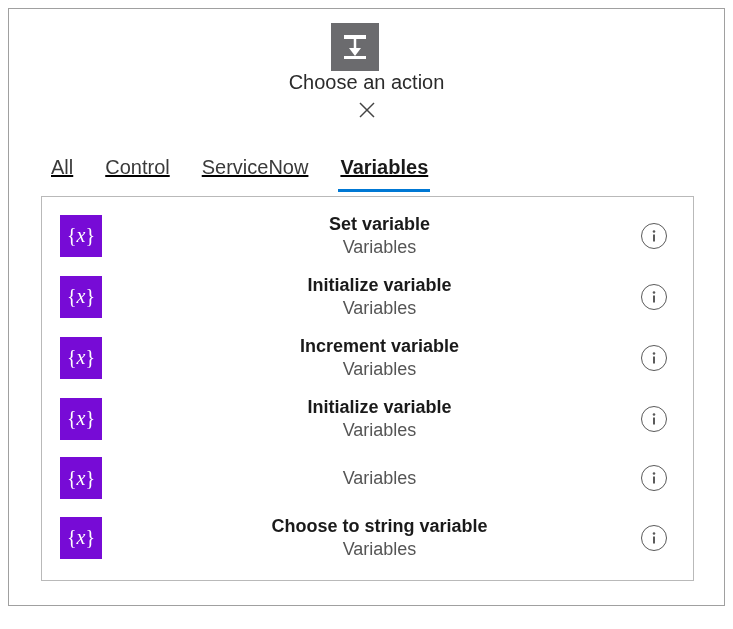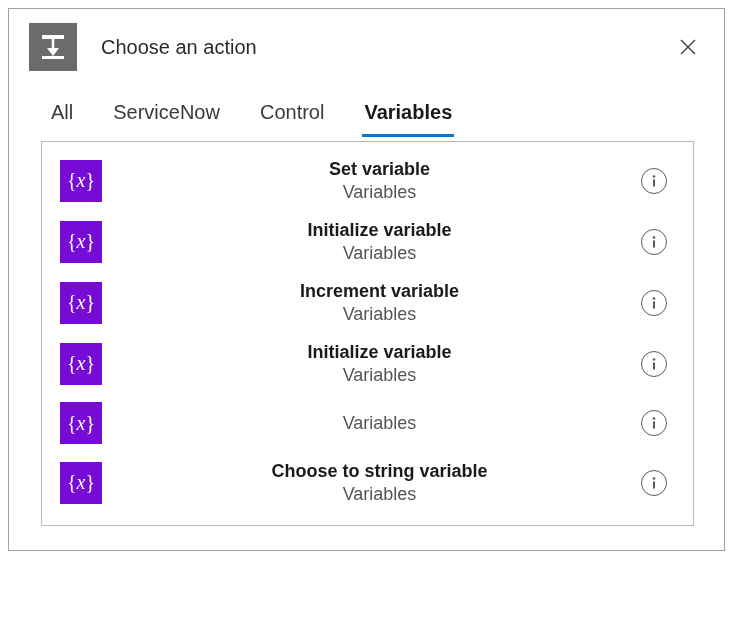--- a/index.html
+++ b/index.html
@@ -14,20 +14,21 @@
     }
     .dialog {
       width: 717px;
       border: 1px solid #a0a0a0;
       background: #ffffff;
     }
     .header {
       display: flex;
       align-items: center;
       padding: 14px 20px 6px 20px;
+      flex-direction: column;
     }
     .header-icon {
       width: 48px;
       height: 48px;
       background: #6b6b6e;
       display: flex;
       align-items: center;
       justify-content: center;
       margin-right: 24px;
       flex-shrink: 0;
@@ -42,23 +43,24 @@
       width: 32px;
       height: 32px;
       display: flex;
       align-items: center;
       justify-content: center;
       cursor: pointer;
       color: #555;
     }
     .tabs {
       display: flex;
-      gap: 36px;
+      gap: 28px;
       padding: 18px 0 0 40px;
       border-bottom: none;
+      text-decoration: underline;
     }
     .tab {
       font-size: 20px;
       color: #3a3a3a;
       padding: 6px 2px 10px 2px;
       cursor: pointer;
       border-bottom: 3px solid transparent;
       font-weight: 400;
     }
     .tab.active {
@@ -148,22 +150,22 @@
     <div class="close-btn">
       <svg width="18" height="18" viewBox="0 0 18 18">
         <line x1="2" y1="2" x2="16" y2="16" stroke="#444" stroke-width="1.5"></line>
         <line x1="16" y1="2" x2="2" y2="16" stroke="#444" stroke-width="1.5"></line>
       </svg>
     </div>
   </div>
 
   <div class="tabs">
     <div class="tab">All</div>
+    <div class="tab">Control</div>
     <div class="tab">ServiceNow</div>
-    <div class="tab">Control</div>
     <div class="tab active">Variables</div>
   </div>
 
   <div class="list-container">
 
     <div class="action-item">
       <div class="action-icon">
         <span class="var-glyph"><span class="var-brace">{</span>x<span class="var-brace">}</span></span>
       </div>
       <div class="action-text">

